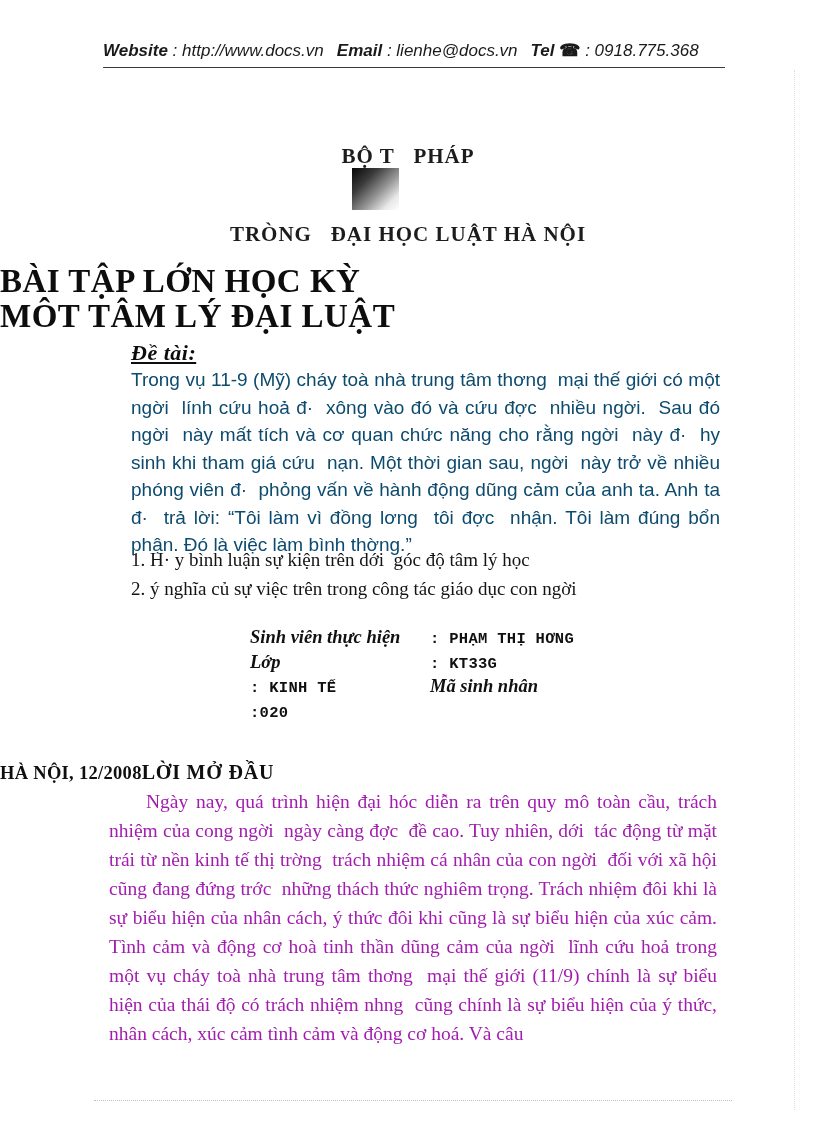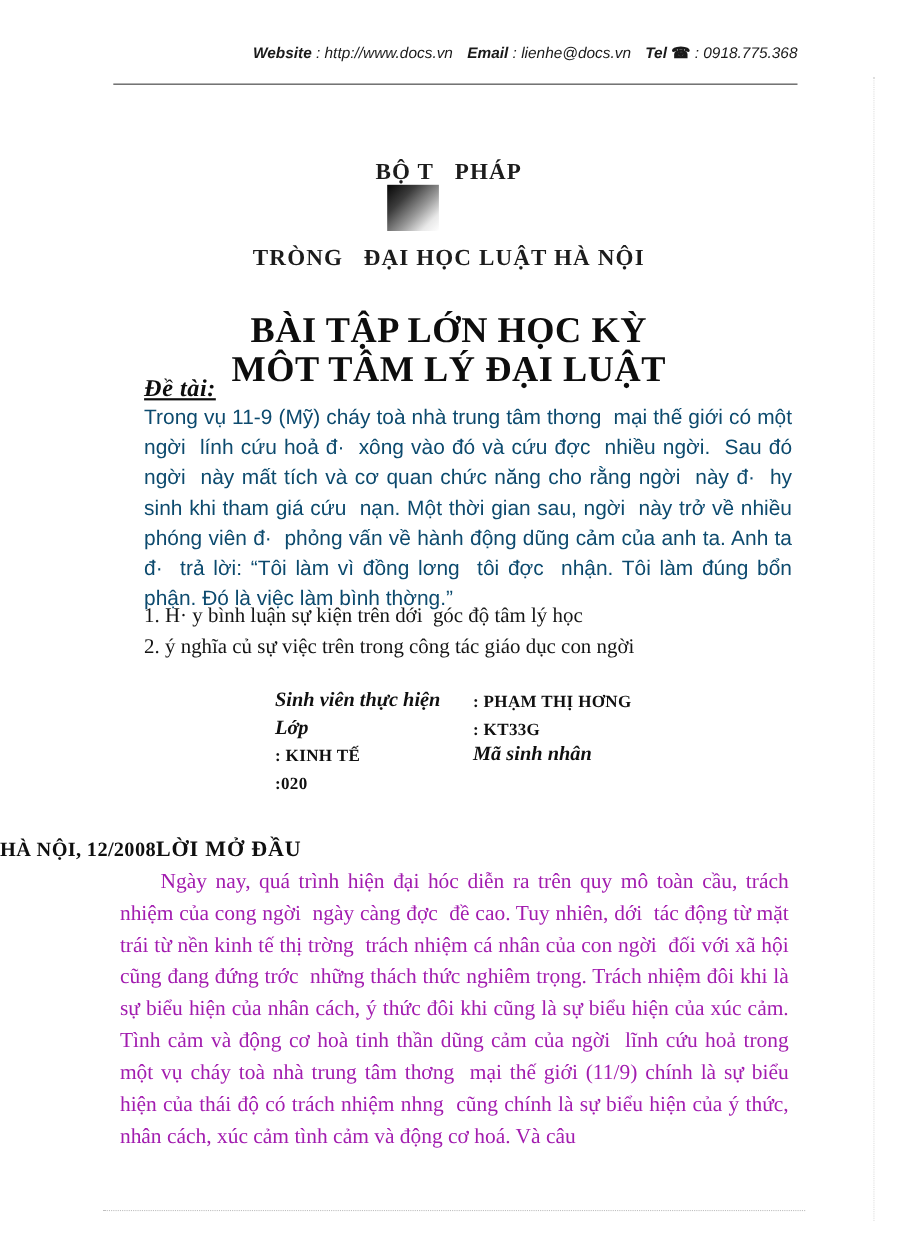--- a/index.html
+++ b/index.html
@@ -9,27 +9,27 @@
     position:relative;
     overflow:hidden;
     font-family:"Liberation Serif", serif;
     color:#111;
   }
   .abs{position:absolute;}
 
   
   .doc-header{
     top:40px;left:103px;width:622px;
-    text-align:right;
+    text-align:left;
     font-family:"Liberation Sans", sans-serif;
     font-style:italic;
-    font-size:14px;
+    font-size:17px;
     color:#1a1a1a;
     border-bottom:1.5px solid #3a3a3a;
-    padding-bottom:20px;
+    padding-bottom:6px;
     white-space:nowrap;
   }
   .doc-header .lbl{font-weight:bold;}
   .doc-header .grp{margin-left:13px;}
   .doc-header .grp:first-child{margin-left:0;}
   .phone{font-style:normal;font-weight:bold;}
 
   
   .inst{
     top:91px;left:0;width:100%;
@@ -43,22 +43,21 @@
   }
 
   
   .grad-img{
     top:168px;left:352px;width:47px;height:42px;
     background:linear-gradient(135deg,#050505 0%,#3c3c3c 30%,#9a9a9a 60%,#e8e8e8 82%,#ffffff 100%);
   }
 
   
   .main-title{
-    top:284px;left:0;width:100%;
-    text-align:center;
+    top:264px;left:0;width:100%;
     font-family:"Liberation Serif", serif;
     font-weight:bold;
     font-size:33px;line-height:35px;
     letter-spacing:.5px;
     color:#0d0d0d;
   }
 
   
   .detai{
     top:340px;left:131px;
@@ -93,21 +92,21 @@
     row-gap:0;
     margin-top:20px;
   }
   .info .lab{
     font-family:"Liberation Serif", serif;
     font-weight:bold;font-style:italic;
     font-size:18.5px;line-height:22.5px;
     color:#101010;
   }
   .info .val{
-    font-family:Liberation Serif, serif;
+    font-family:Liberation Mono, monospace;
     font-weight:bold;
     font-size:15.5px;line-height:22.5px;
     padding-top:2px;
     letter-spacing:.3px;
     color:#101010;
   }
 
   
   .place-line{
     top:761px;left:0;width:100%;

